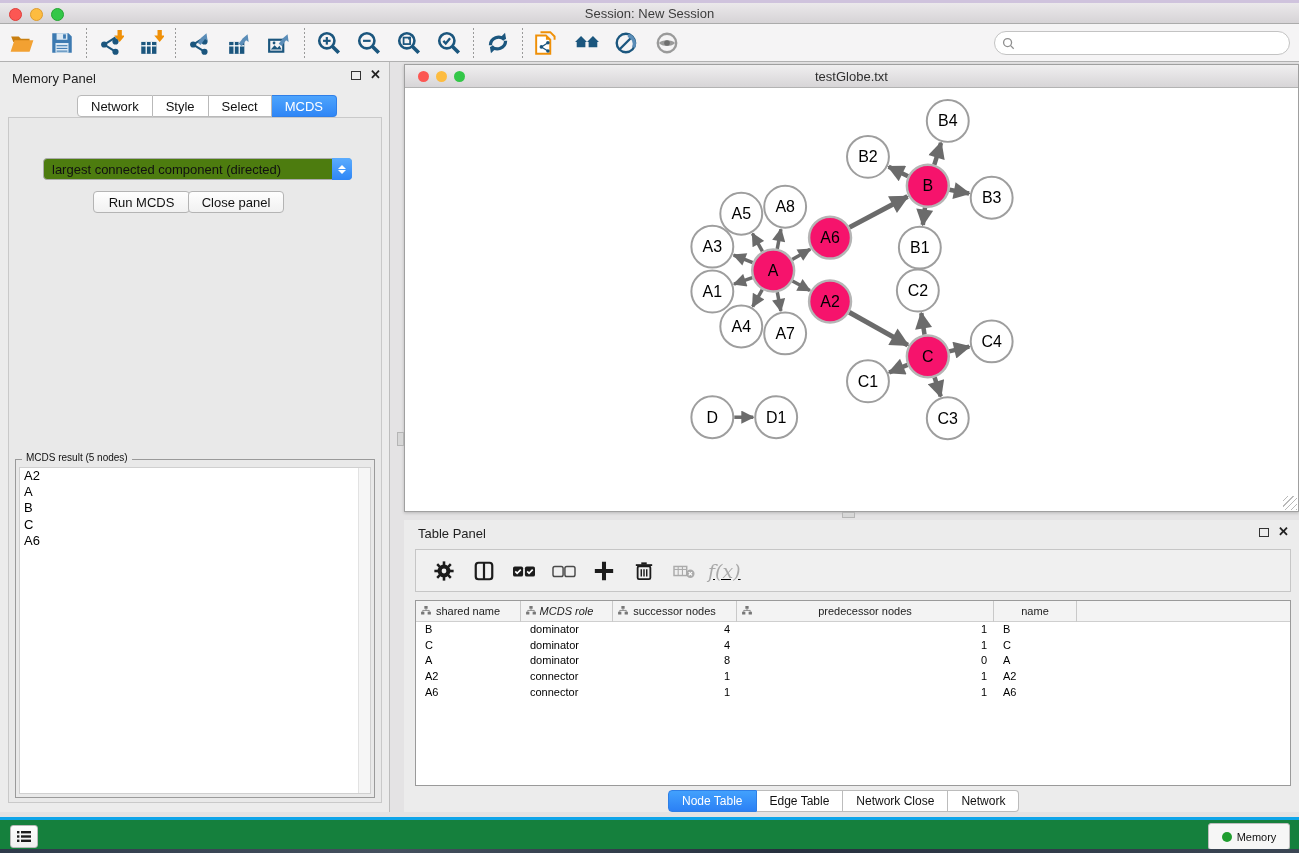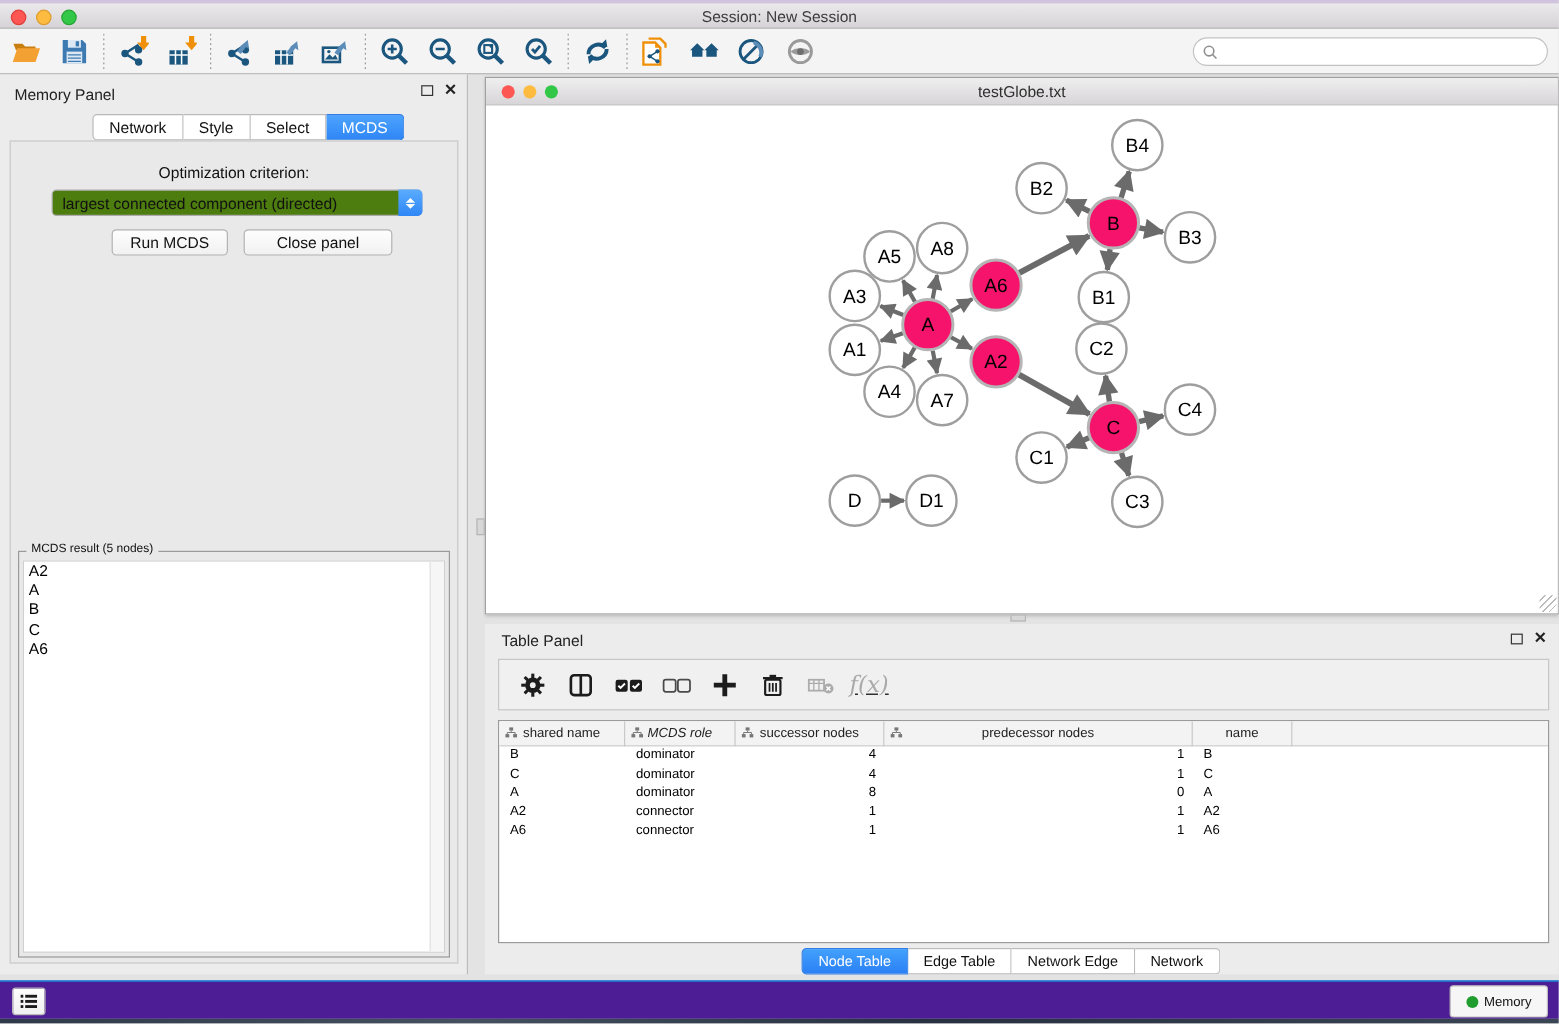--- a/index.html
+++ b/index.html
@@ -52,21 +52,21 @@
   .dropdown .dd-text { padding-left:8px; flex:1; white-space:nowrap; overflow:hidden;}
   .dd-spin { width:20px; height:22px; margin-right:-1px; border-radius:0 4px 4px 0;
     background:linear-gradient(#5bacfe,#2f86f6); display:flex; flex-direction:column;
     align-items:center; justify-content:center; gap:1px;}
   .dd-spin span{ width:0; height:0; border-left:4px solid transparent; border-right:4px solid transparent;}
   .dd-up{ border-bottom:4px solid #fff;} .dd-dn{ border-top:4px solid #fff;}
   .btn { position:absolute; height:22px; background:linear-gradient(#fefefe,#f1f1f1);
     border:1px solid #b4b4b4; border-radius:4px; font-size:13px; color:#111;
     display:flex; align-items:center; justify-content:center; font-family:"Liberation Sans",sans-serif;}
   .btn-run { left:84px; top:73px; width:97px; }
-  .btn-closepanel { left:194px; top:73px; width:124px; }
+  .btn-closepanel { left:179px; top:73px; width:96px; }
 
   .result-box { position:absolute; left:6px; top:341px; width:360px; height:339px;
     border:1px solid #9a9a9a; }
   .result-legend { position:absolute; left:6px; top:-8px; background:#e9e9e9; padding:0 4px;
     font-size:10px; color:#111; }
   .result-list { position:absolute; left:3px; top:7px; right:3px; bottom:3px; background:#fff;
     border:1px solid #d0d0d0; overflow:hidden; }
   .result-list .item { font-size:13px; color:#000; padding:0 0 0 4px; line-height:16.2px; }
   .result-scroll { position:absolute; right:0; top:0; bottom:0; width:12px; background:#f6f6f6;
     border-left:1px solid #e2e2e2; }
@@ -113,21 +113,21 @@
 
   .bottom-tabs { position:absolute; left:264px; top:270px; display:flex; }
   .btab { height:22px; padding:0 13px; font-size:12px; color:#111; background:#fff;
     border:1px solid #bcbcbc; border-left:none; display:flex; align-items:center; }
   .btab:first-child { border-left:1px solid #bcbcbc; border-radius:4px 0 0 4px; }
   .btab:last-child { border-radius:0 4px 4px 0; }
   .btab.sel { background:linear-gradient(#42a1fd,#2b80f5); color:#fff; border-color:#2e7fe6; }
 
   
   .statusbar { position:absolute; left:0; top:817px; width:1299px; height:32px;
-    background:#4c1d95; border-top:1px solid #0ea5e9; }
+    background:#15803d; border-top:3px solid #0ea5e9; }
   .sb-left-btn { position:absolute; left:10px; top:5px; width:28px; height:23px;
     background:linear-gradient(#fdfdfd,#f0f0f0); border:1px solid #b9b9b9; border-radius:3px;
     display:flex; align-items:center; justify-content:center; }
   .memory-btn { position:absolute; right:9px; top:3px; width:82px; height:27px;
     background:#f6f6f6; border:1px solid #bdbdbd; border-radius:3px;
     display:flex; align-items:center; justify-content:center; gap:5px; font-size:11px; color:#111;}
   .mem-dot { width:10px; height:10px; border-radius:50%; background:#1f9d2f; }
   .wallpaper-strip { position:absolute; left:0; top:849px; width:1299px; height:4px;
     background:linear-gradient(90deg,#2e3a4a,#44505e 30%,#26303e 60%,#3b4654); }
 </style>
@@ -322,21 +322,20 @@
     <span class="float-ico"></span>
     <span class="close-ico">✕</span>
   </div>
   <div class="ctabs" id="control-tabs">
       <div class="ctab">Network</div>
       <div class="ctab">Style</div>
       <div class="ctab">Select</div>
       <div class="ctab sel">MCDS</div>
     </div>
   <div class="cp-inner">
-    <div class="opt-label">Optimization criterion:</div>
     <div class="dropdown">
       <span class="dd-text">largest connected component (directed)</span>
       <span class="dd-spin">
           <span class="dd-up"></span>
           <span class="dd-dn"></span>
         </span>
     </div>
     <div class="btn btn-run">Run MCDS</div>
     <div class="btn btn-closepanel">Close panel</div>
     <div class="result-box">
@@ -602,21 +601,21 @@
           <div class="dt-cell right" style="left: 197px; width: 124px;">1</div>
           <div class="dt-cell right" style="left: 321px; width: 257px;">1</div>
           <div class="dt-cell left" style="left: 578px; width: 83px;">A6</div>
         </div>
       </div>
   </div>
 
   <div class="bottom-tabs" id="bottom-tabs">
       <div class="btab sel">Node Table</div>
       <div class="btab">Edge Table</div>
-      <div class="btab">Network Edge</div>
+      <div class="btab">Network Close</div>
       <div class="btab">Network</div>
     </div>
 </div>
 
 <div class="statusbar">
   <div class="sb-left-btn">
     <svg width="14" height="13" viewBox="0 0 14 13">
       <rect x="0" y="1" width="2.4" height="2.4" fill="#1c1c1c"></rect>
         <rect x="4" y="1" width="10" height="2.4" fill="#1c1c1c"></rect>
       <rect x="0" y="5.3" width="2.4" height="2.4" fill="#1c1c1c"></rect>

